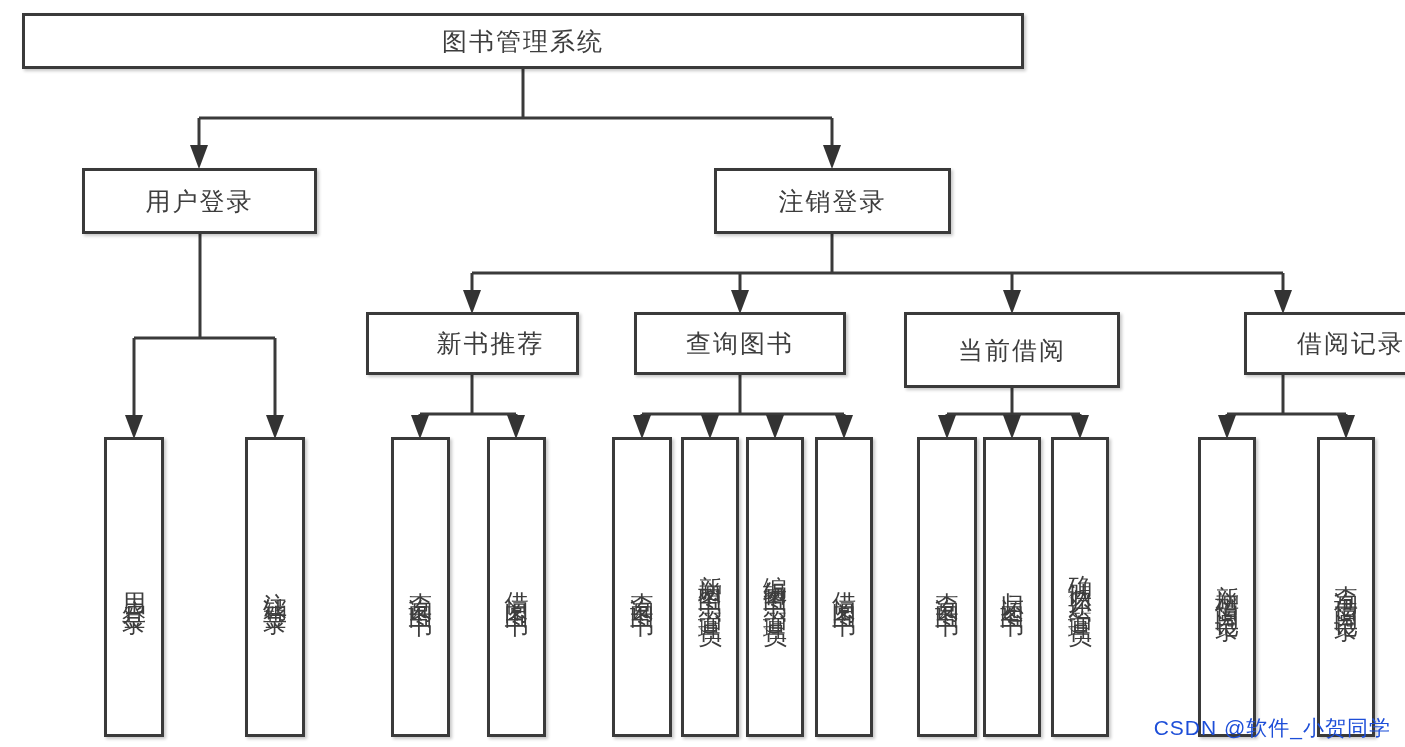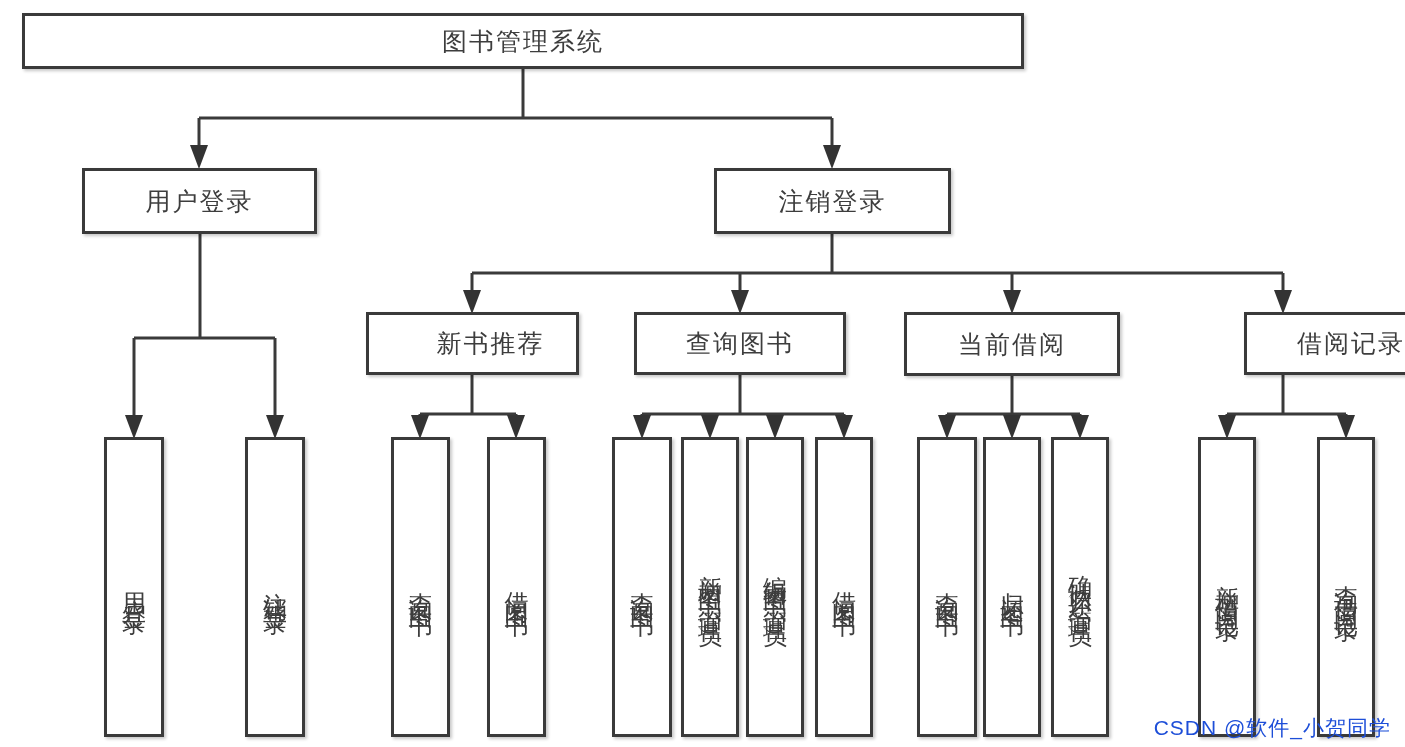--- a/index.html
+++ b/index.html
@@ -129,21 +129,21 @@
     </g>
   </svg>
 
   <div class="node hnode" style="left:22px; top:13px; width:1002px; height:56px;">图书管理系统</div>
 
   <div class="node hnode" style="left:82px; top:168px; width:235px; height:66px;">用户登录</div>
   <div class="node hnode" style="left:714px; top:168px; width:237px; height:66px;">注销登录</div>
 
   <div class="node hnode" style="left:366px; top:312px; width:213px; height:63px;padding-left:36px;">新书推荐</div>
   <div class="node hnode" style="left:634px; top:312px; width:212px; height:63px;">查询图书</div>
-  <div class="node hnode" style="left:904px; top:312px; width:216px; height:64px;">当前借阅</div>
+  <div class="node hnode" style="left:904px; top:312px; width:216px; height:76px;">当前借阅</div>
   <div class="node hnode" style="left:1244px; top:312px; width:214px; height:63px;">借阅记录</div>
 
   <div class="node vnode" style="left:104px; top:437px; width:60px; height:300px;">
     <span class="vtext">用户登录</span>
   </div>
   <div class="node vnode" style="left:245px; top:437px; width:60px; height:300px;">
     <span class="vtext">注销登录</span>
   </div>
 
   <div class="node vnode" style="left:391px; top:437px; width:59px; height:300px;">

